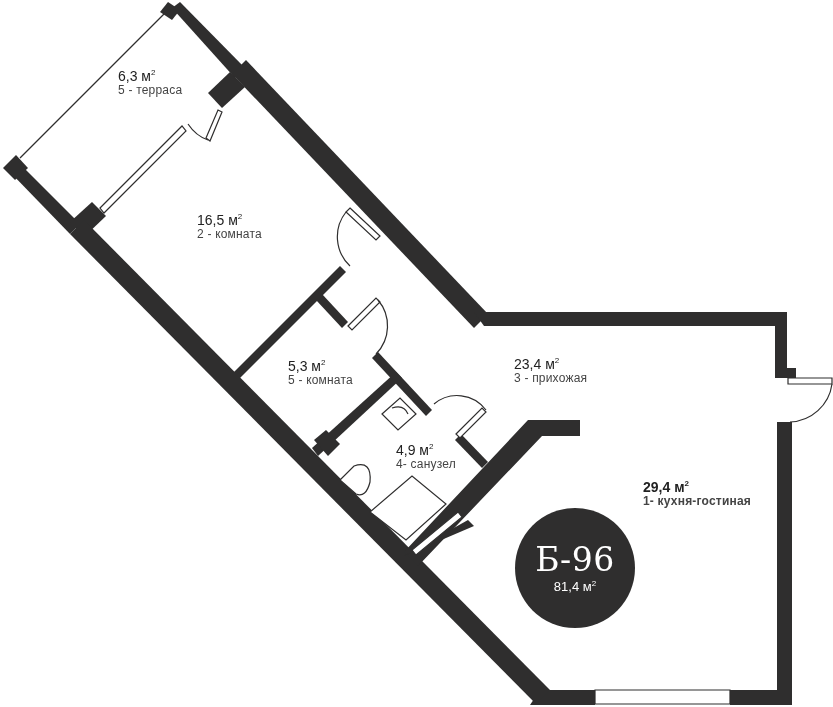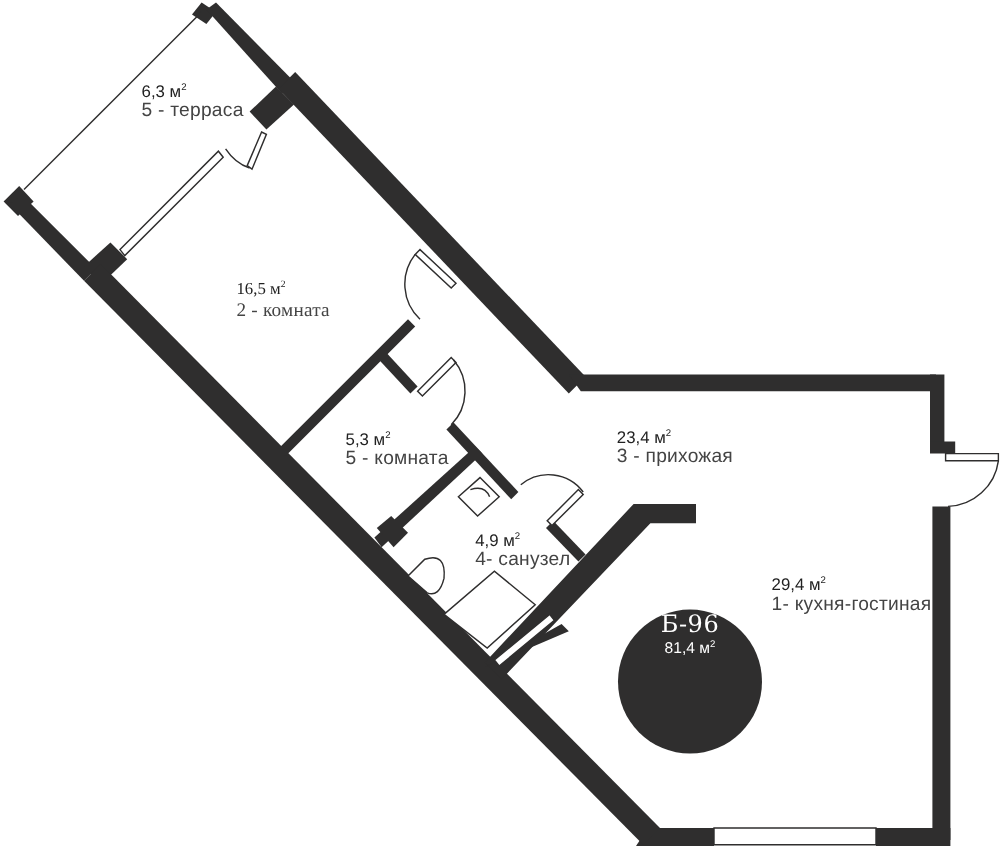--- a/index.html
+++ b/index.html
@@ -1,23 +1,23 @@
 <!DOCTYPE html>
 <html><head>
 <meta charset="utf-8">
 <style>
   html, body { margin: 0; padding: 0; background: #ffffff; }
   body { width: 833px; height: 707px; position: relative; overflow: hidden; font-family: "Liberation Sans", sans-serif; }
   #plan { position: absolute; left: 0; top: 0; }
   .label { position: absolute; color: #2f2f2f; line-height: 1.15; }
   .label .area { font-size: 14px; color: #222; }
   .label .area sup { font-size: 8px; vertical-align: 6px; }
-  .label .name { font-size: 16px; color: #444; letter-spacing: 0.2px; text-align: right; }
+  .label .name { font-size: 12px; color: #444; letter-spacing: 0.2px; text-align: right; }
   .badge { position: absolute; left: 515px; top: 508px; width: 120px; height: 120px; border-radius: 50%; background: #2f2e2e; color: #fff; text-align: center; }
-  .badge .code { font-family: "DejaVu Serif", serif; font-size: 20px; display: block; letter-spacing: 0.5px; }
+  .badge .code { font-family: "DejaVu Serif", serif; font-size: 33px; margin-top: 32px; display: block; letter-spacing: 0.5px; }
   .badge .total { font-size: 13px; display: block; margin-top: 0; }
   .badge .total sup { font-size: 8px; vertical-align: 5px; }
 </style>
 </head>
 <body>
 
 <svg id="plan" width="833" height="707" viewBox="0 0 833 707">
   <g fill="#2f2e2e" stroke="none">
 
     <polygon points="168,2 180,10 172,20 160,12"></polygon>
@@ -94,41 +94,41 @@
     <path d="M340,480 L354,466 Q372,460 370,482 Q366,498 356,494 Z"></path>
     <polygon points="370,512 412,476 446,504 406,540"></polygon>
   </g>
 </svg>
 
 <div class="label" style="left:118px; top:68px;">
   <div class="area"><span>6,3 м</span><sup>2</sup></div>
   <div class="name">5 - терраса</div>
 </div>
 
-<div class="label" style="left:197px; top:232px;font-family:Liberation Serif, serif;">
+<div class="label" style="left:197px; top:212px;">
   <div class="area"><span>16,5 м</span><sup>2</sup></div>
   <div class="name">2 - комната</div>
 </div>
 
 <div class="label" style="left:288px; top:358px;">
   <div class="area"><span>5,3 м</span><sup>2</sup></div>
   <div class="name">5 - комната</div>
 </div>
 
 <div class="label" style="left:514px; top:356px;">
   <div class="area"><span>23,4 м</span><sup>2</sup></div>
   <div class="name">3 - прихожая</div>
 </div>
 
 <div class="label" style="left:396px; top:442px;">
   <div class="area"><span>4,9 м</span><sup>2</sup></div>
   <div class="name">4- санузел</div>
 </div>
 
-<div class="label" style="left:643px; top:479px;">
+<div class="label" style="left:643px; top:479px;font-weight:bold;">
   <div class="area"><span>29,4 м</span><sup>2</sup></div>
   <div class="name">1- кухня-гостиная</div>
 </div>
 
 <div class="badge">
   <span class="code">Б-96</span>
   <span class="total"><span>81,4 м</span><sup>2</sup></span>
 </div>
 
 </body></html>

